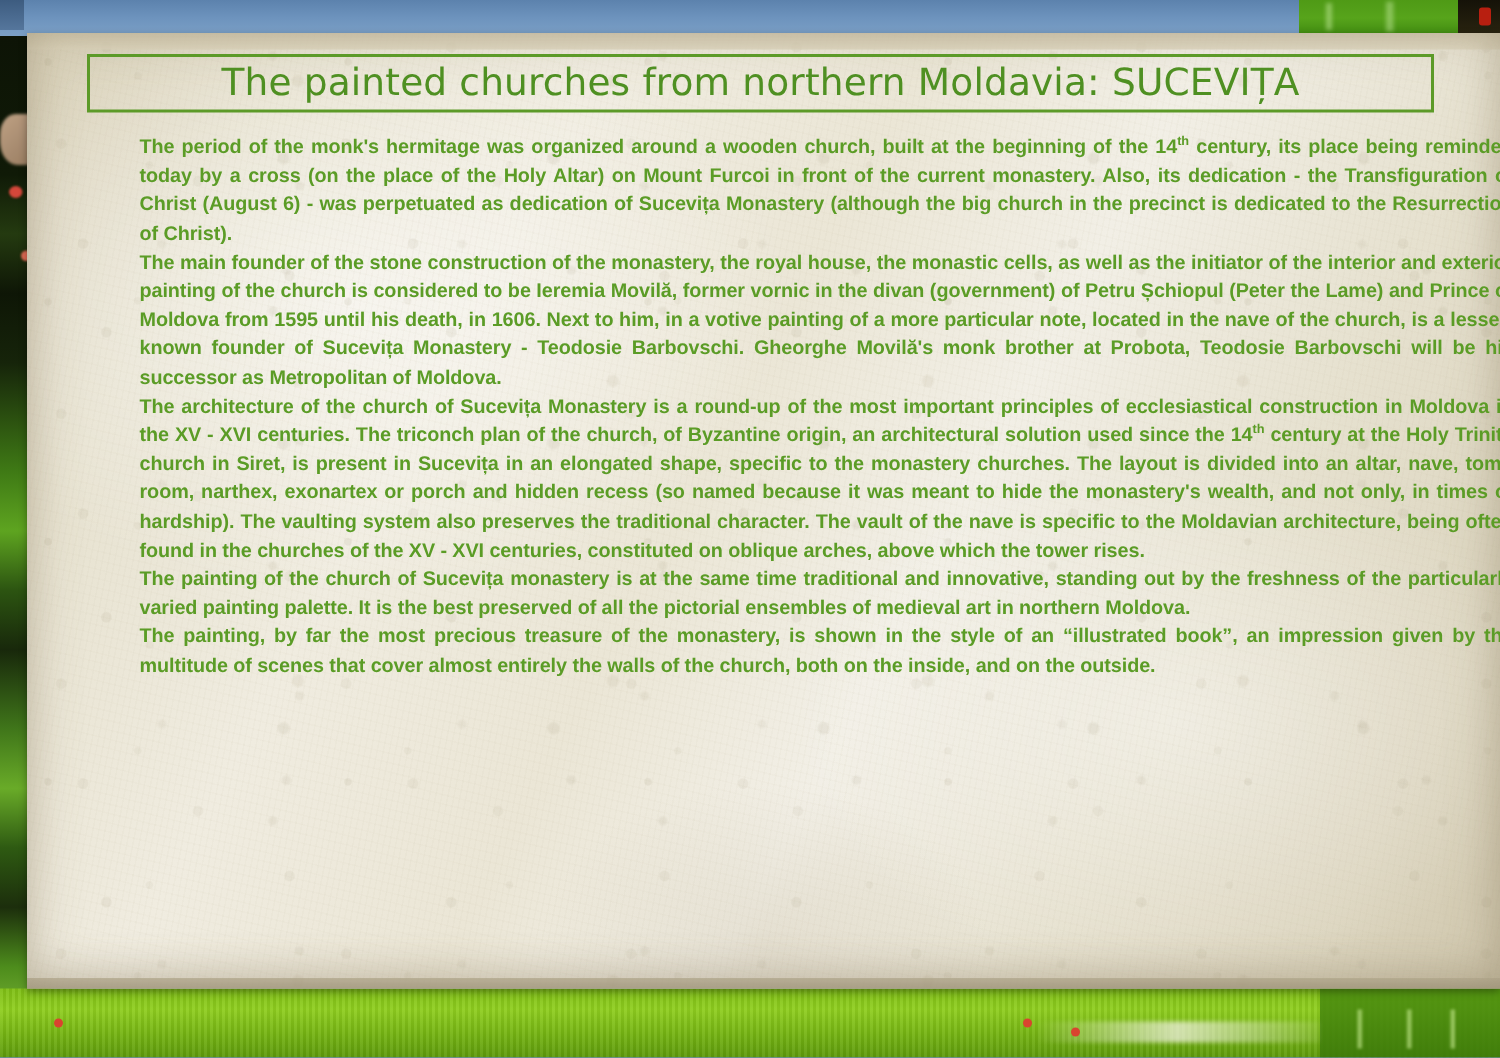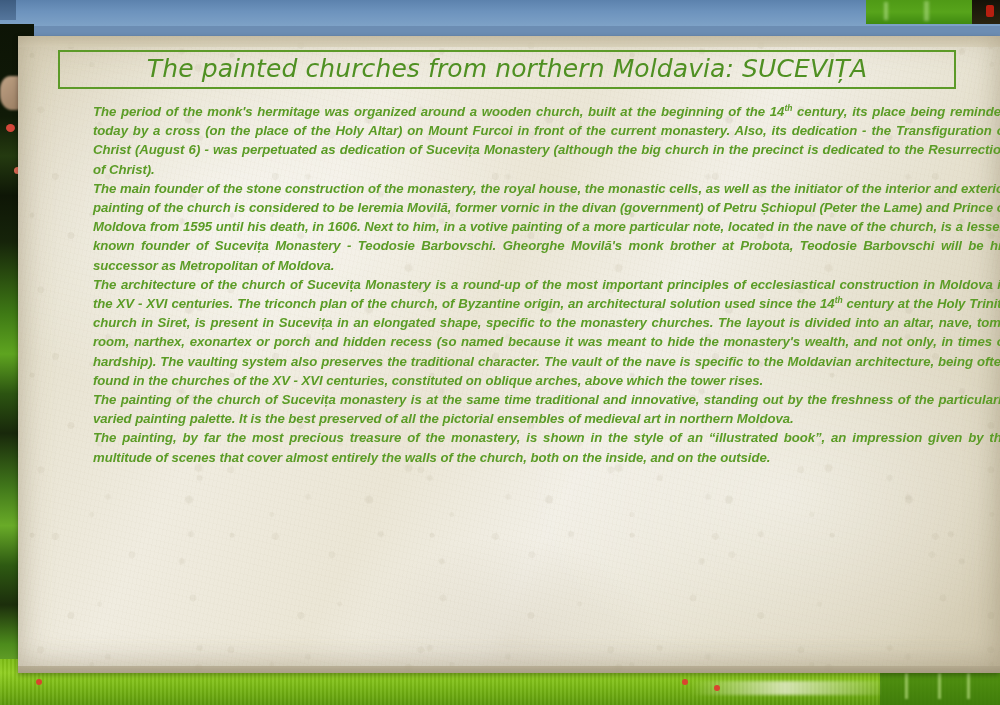--- a/index.html
+++ b/index.html
@@ -90,28 +90,27 @@
     background:linear-gradient(90deg,rgba(240,240,225,.0),rgba(240,240,225,.75),rgba(240,240,225,.1));
     filter:blur(1.5px);
   }
   .grass-flower{
     position:absolute;bottom:20px;width:6px;height:6px;border-radius:50%;
     background:#d9442f;filter:blur(.5px);
   }
 
   
   #board{
-    position:absolute;left:18px;top:36px;width:982px;height:637px;
+    position:absolute;left:18px;top:22px;width:982px;height:637px;
     background:
       radial-gradient(ellipse 420px 280px at 22% 28%, rgba(255,255,255,.55), rgba(255,255,255,0) 70%),
       radial-gradient(ellipse 360px 240px at 78% 72%, rgba(255,255,255,.42), rgba(255,255,255,0) 72%),
       radial-gradient(ellipse 200px 140px at 50% 95%, rgba(196,186,160,.28), rgba(255,255,255,0) 75%),
       linear-gradient(118deg,#d8d0b8 0%,#e7e2d0 14%,#f0ece0 30%,#ebe6d6 46%,#f2efe6 60%,#e6e1cf 76%,#dcd5bf 90%,#cfc6ac 100%);
     box-shadow:0 2px 5px rgba(0,0,0,.35);
-    font-style:italic;
   }
   
   #board .grain{
     position:absolute;inset:0;opacity:.55;pointer-events:none;
     background-image:
       radial-gradient(circle at 7% 12%, rgba(150,140,110,.22) 0 2px, transparent 3px),
       radial-gradient(circle at 23% 5%,  rgba(150,140,110,.18) 0 3px, transparent 4px),
       radial-gradient(circle at 41% 19%, rgba(160,150,120,.16) 0 2px, transparent 3px),
       radial-gradient(circle at 63% 9%,  rgba(150,140,110,.20) 0 2px, transparent 4px),
       radial-gradient(circle at 86% 16%, rgba(160,148,115,.20) 0 3px, transparent 5px),

